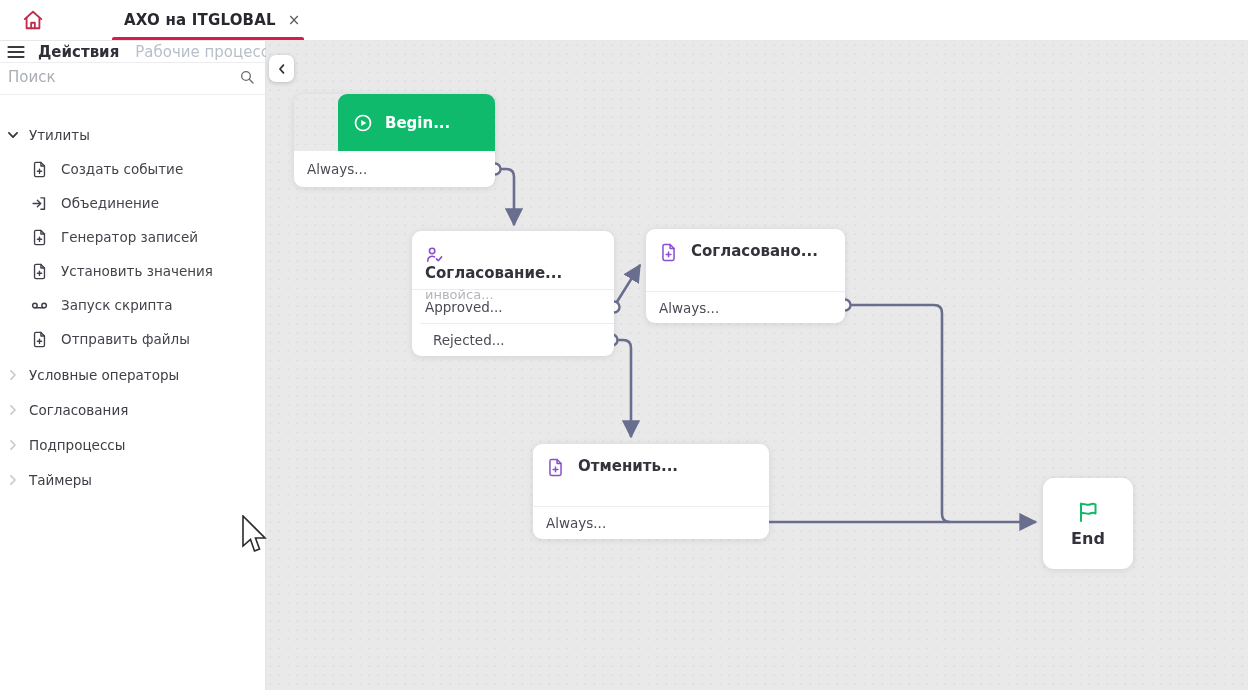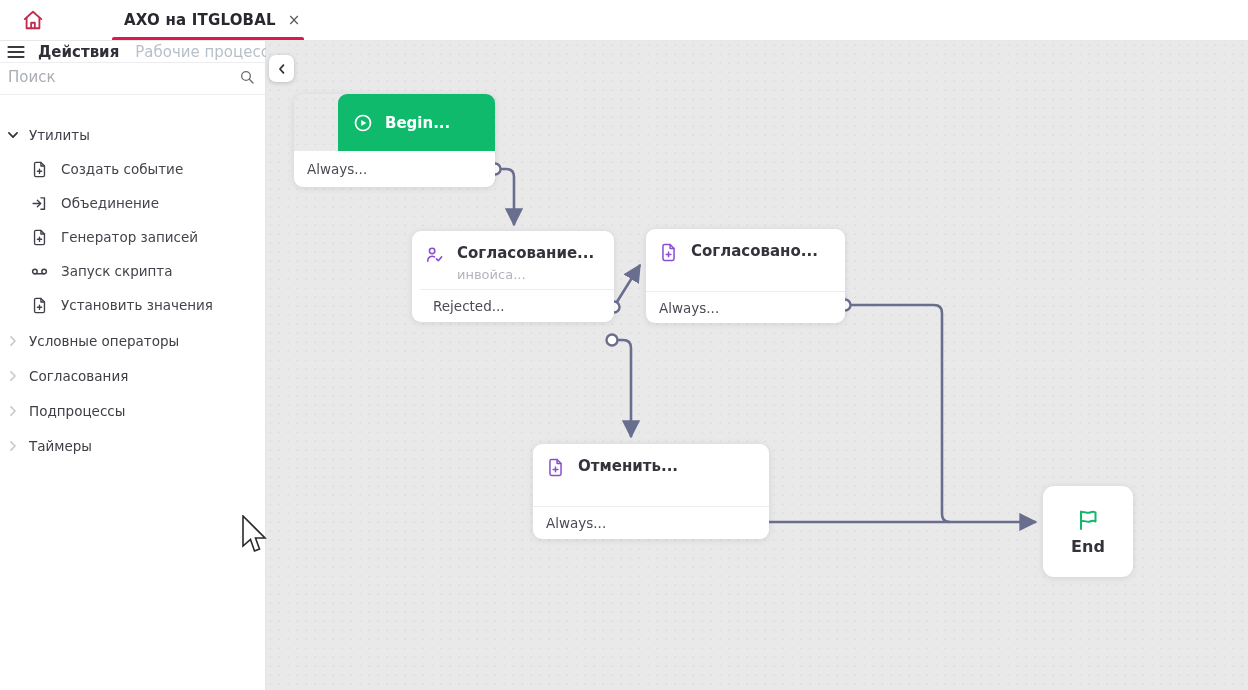--- a/index.html
+++ b/index.html
@@ -59,21 +59,21 @@
   .begin-node { position:absolute; left:28px; top:53px; width:201px; border-radius:9px;
                 box-shadow:0 1px 6px rgba(60,60,90,.13); }
   .begin-header { height:57px; background:#10ba6c; border-radius:9px 9px 0 0; display:flex; align-items:center; padding-left:15px;margin-left:44px; }
   .begin-header .play-icon { width:20px; height:20px; color:#fff; margin-right:12px; }
   .begin-header .begin-title { color:#fff; font-size:15px; font-weight:700; }
   .begin-row { height:36px; background:#fff; border-radius:0 0 9px 9px; display:flex; align-items:center;
                padding-left:13px; font-size:13.5px; color:#4b4b55; }
 
   .end-node { position:absolute; left:777px; top:437px; width:90px; height:91px; background:#fff; border-radius:11px;
               box-shadow:0 1px 6px rgba(60,60,90,.13); display:flex; flex-direction:column; align-items:center;
-              justify-content:center;margin-top:8px; }
+              justify-content:center; }
   .end-flag { width:24px; height:24px; color:#12b76a; }
   .end-label { font-size:16px; font-weight:600; color:#33333c; margin-top:5px; }
 
   .mouse-cursor { position:absolute; left:241px; top:515px; width:26px; height:40px; pointer-events:none; z-index:50; }
 </style>
 </head>
 <body>
 
 <div class="tabbar">
   <div class="home-btn">
@@ -143,38 +143,47 @@
         <svg class="t-icon" viewBox="0 0 24 24" fill="none" stroke="currentColor" stroke-width="1.9" stroke-linecap="round" stroke-linejoin="round">
             <path d="M14 2H7a2 2 0 0 0-2 2v16a2 2 0 0 0 2 2h10a2 2 0 0 0 2-2V7z"></path>
             <polyline points="14 2 14 7 19 7"></polyline>
             <line x1="12" y1="11.5" x2="12" y2="17.5"></line>
             <line x1="9" y1="14.5" x2="15" y2="14.5"></line>
           </svg>
         <span class="t-label">Генератор записей</span>
       </div>
 
       <div class="tree-item">
+        <svg class="t-icon" viewBox="0 0 24 24" fill="none" stroke="currentColor" stroke-width="1.9" stroke-linecap="round" stroke-linejoin="round">
+            <path d="M14 2H7a2 2 0 0 0-2 2v16a2 2 0 0 0 2 2h10a2 2 0 0 0 2-2V7z"></path>
+            <polyline points="14 2 14 7 19 7"></polyline>
+            <line x1="12" y1="11.5" x2="12" y2="17.5"></line>
+            <line x1="9" y1="14.5" x2="15" y2="14.5"></line>
+          </svg>
+        <span class="t-label">Установить значения</span>
+      </div>
+
+      <div class="tree-item">
         <svg class="t-icon" viewBox="0 0 24 24" fill="none" stroke="currentColor" stroke-width="2.1" stroke-linecap="round">
             <circle cx="5.5" cy="12" r="3.2"></circle>
             <circle cx="18.5" cy="12" r="3.2"></circle>
             <line x1="5.5" y1="15.2" x2="18.5" y2="15.2"></line>
           </svg>
         <span class="t-label">Запуск скрипта</span>
       </div>
 
       <div class="tree-item">
         <svg class="t-icon" viewBox="0 0 24 24" fill="none" stroke="currentColor" stroke-width="1.9" stroke-linecap="round" stroke-linejoin="round">
             <path d="M14 2H7a2 2 0 0 0-2 2v16a2 2 0 0 0 2 2h10a2 2 0 0 0 2-2V7z"></path>
             <polyline points="14 2 14 7 19 7"></polyline>
             <line x1="12" y1="11.5" x2="12" y2="17.5"></line>
             <line x1="9" y1="14.5" x2="15" y2="14.5"></line>
           </svg>
-        <span class="t-label">Установить значения</span>
-      </div>
-
+        <span class="t-label">Отправить файлы</span>
+      </div>
 
       <div class="tree-group" style="margin-top:1px;">
         <svg class="chev chev-light" viewBox="0 0 24 24" fill="none" stroke="currentColor" stroke-width="3" stroke-linecap="round" stroke-linejoin="round">
             <polyline points="8.5 5 15.5 12 8.5 19"></polyline>
           </svg>
         <span class="group-label">Условные операторы</span>
       </div>
       <div class="tree-group">
         <svg class="chev chev-light" viewBox="0 0 24 24" fill="none" stroke="currentColor" stroke-width="3" stroke-linecap="round" stroke-linejoin="round">
             <polyline points="8.5 5 15.5 12 8.5 19"></polyline>
@@ -232,31 +241,32 @@
         <svg class="play-icon" viewBox="0 0 24 24" fill="none" stroke="currentColor" stroke-width="2">
             <circle cx="12" cy="12" r="9"></circle>
             <polygon points="10 8.5 16 12 10 15.5" fill="currentColor" stroke="none"></polygon>
           </svg>
         <span class="begin-title">Begin...</span>
       </div>
       <div class="begin-row">Always...</div>
     </div>
 
     <div class="node" style="left:146px; top:190px; width:202px;">
-      <div class="node-header" style="height:58px;">
+      <div class="node-header" style="height:58px;flex-direction:column;">
         <svg class="node-icon" viewBox="0 0 24 24" fill="none" stroke="currentColor" stroke-width="2" stroke-linecap="round" stroke-linejoin="round">
             <circle cx="9" cy="7.5" r="3.4"></circle>
             <path d="M3.5 20.5 v-.8 a5.5 5.5 0 0 1 8.5 -4.6"></path>
             <polyline points="14.5 17.5 16.8 19.8 21 15"></polyline>
           </svg>
         <div>
           <div class="node-title">Согласование...</div>
           <div class="node-sub">инвойса...</div>
         </div>
       </div>
+      <div class="node-row" style="height:34px;">Approved...</div>
       <div class="node-row" style="height:33px; border-radius:0 0 9px 9px;margin-left:8px;">Rejected...</div>
     </div>
 
     <div class="node" style="left:380px; top:188px; width:199px;">
       <div class="node-header" style="height:62px;">
         <svg class="node-icon" viewBox="0 0 24 24" fill="none" stroke="currentColor" stroke-width="1.9" stroke-linecap="round" stroke-linejoin="round">
             <path d="M14 2H7a2 2 0 0 0-2 2v16a2 2 0 0 0 2 2h10a2 2 0 0 0 2-2V7z"></path>
             <polyline points="14 2 14 7 19 7"></polyline>
             <line x1="12" y1="11.5" x2="12" y2="17.5"></line>
             <line x1="9" y1="14.5" x2="15" y2="14.5"></line>

